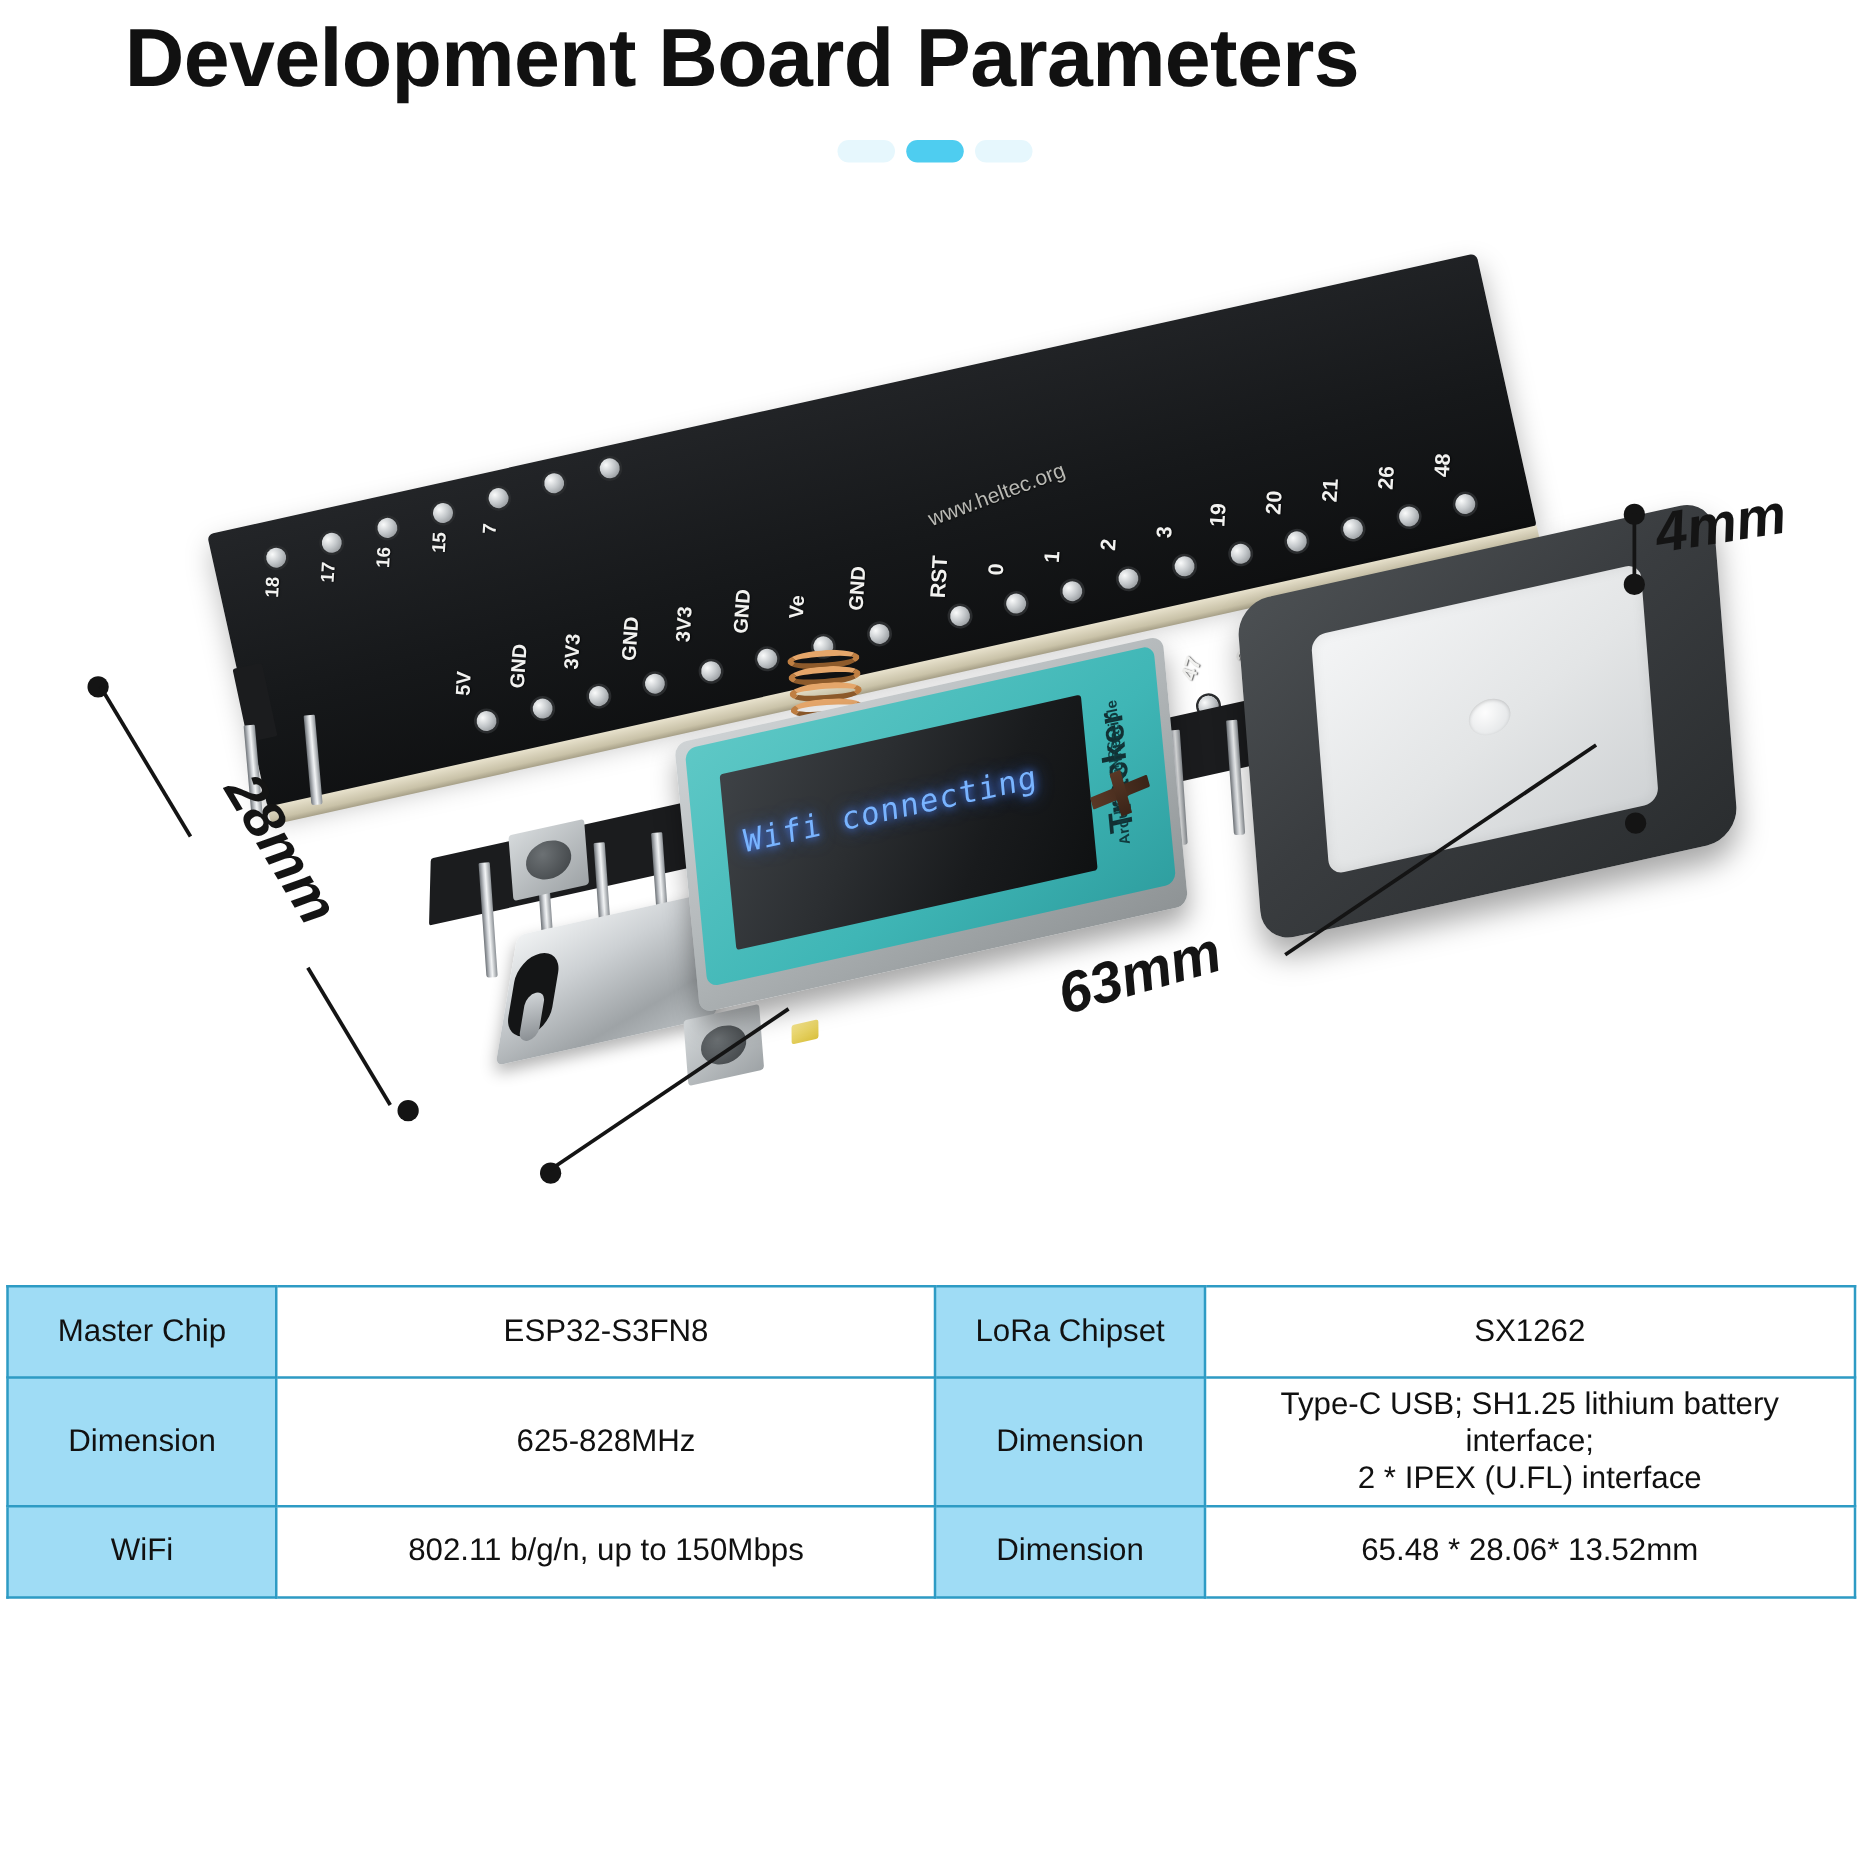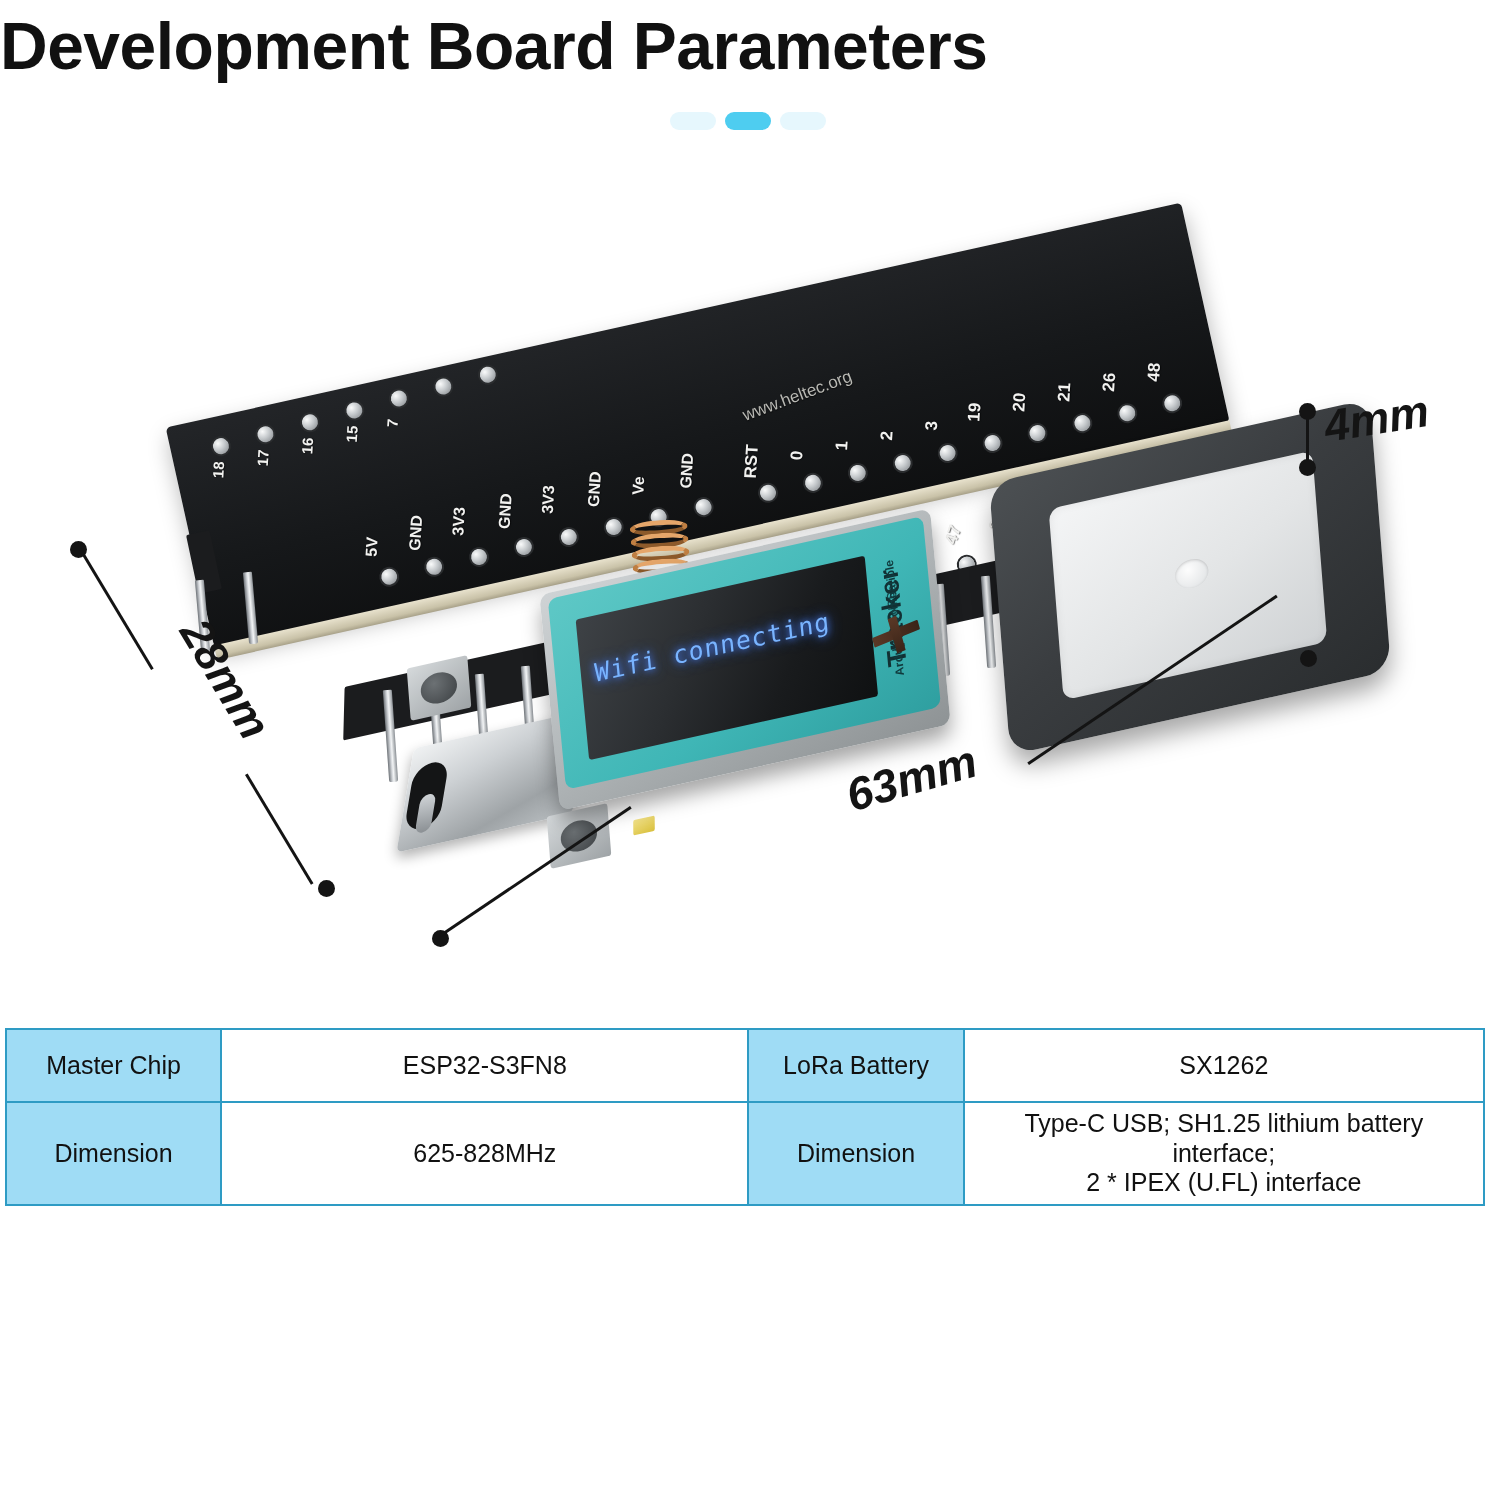--- a/index.html
+++ b/index.html
@@ -8,21 +8,21 @@
     background: #ffffff;
     font-family: "Liberation Sans", sans-serif;
     overflow: hidden;
   }
   #page { position: relative; width: 1495px; height: 1495px; background: #fff; }
 
   
   .header { position: absolute; left: 0; top: 0; width: 1495px; height: 175px; }
   .page-title {
     position: absolute; left: 0; top: 8px; width: 1187px;
-    text-align: left;
+    text-align: center;
     font-size: 66px; font-weight: bold; color: #111111;
     letter-spacing: -0.5px;
     font-family: "Liberation Sans", sans-serif;
   }
   .dots { position: absolute; left: 0; top: 112px; width: 1495px;
           display: flex; justify-content: center; align-items: center; gap: 9px; }
   .dot { width: 46px; height: 18px; border-radius: 9px; }
   .dot.pale { background: #e6f7fd; }
   .dot.active { background: #4ecdf0; }
 
@@ -430,25 +430,31 @@
                   transform-origin:0 0; transform:rotate(236deg);"></div>
       <div class="dim-dot" style="left:1300px; top:475px;"></div>
     </div>
   </div>
 
   <table class="spec-table">
     <tbody>
       <tr>
         <td class="lbl">Master Chip</td>
         <td class="val val-a">ESP32-S3FN8</td>
-        <td class="lbl">LoRa Battery</td>
+        <td class="lbl">LoRa Chipset</td>
         <td class="val val-b">SX1262</td>
       </tr>
       <tr>
         <td class="lbl">Dimension</td>
         <td class="val">625-828MHz</td>
         <td class="lbl">Dimension</td>
         <td class="val">Type-C USB; SH1.25 lithium battery interface;<br>2 * IPEX (U.FL) interface</td>
       </tr>
+      <tr>
+        <td class="lbl">WiFi</td>
+        <td class="val">802.11 b/g/n, up to 150Mbps</td>
+        <td class="lbl">Dimension</td>
+        <td class="val">65.48 * 28.06* 13.52mm</td>
+      </tr>
     </tbody>
   </table>
 
 </div>
 
 </body></html>

